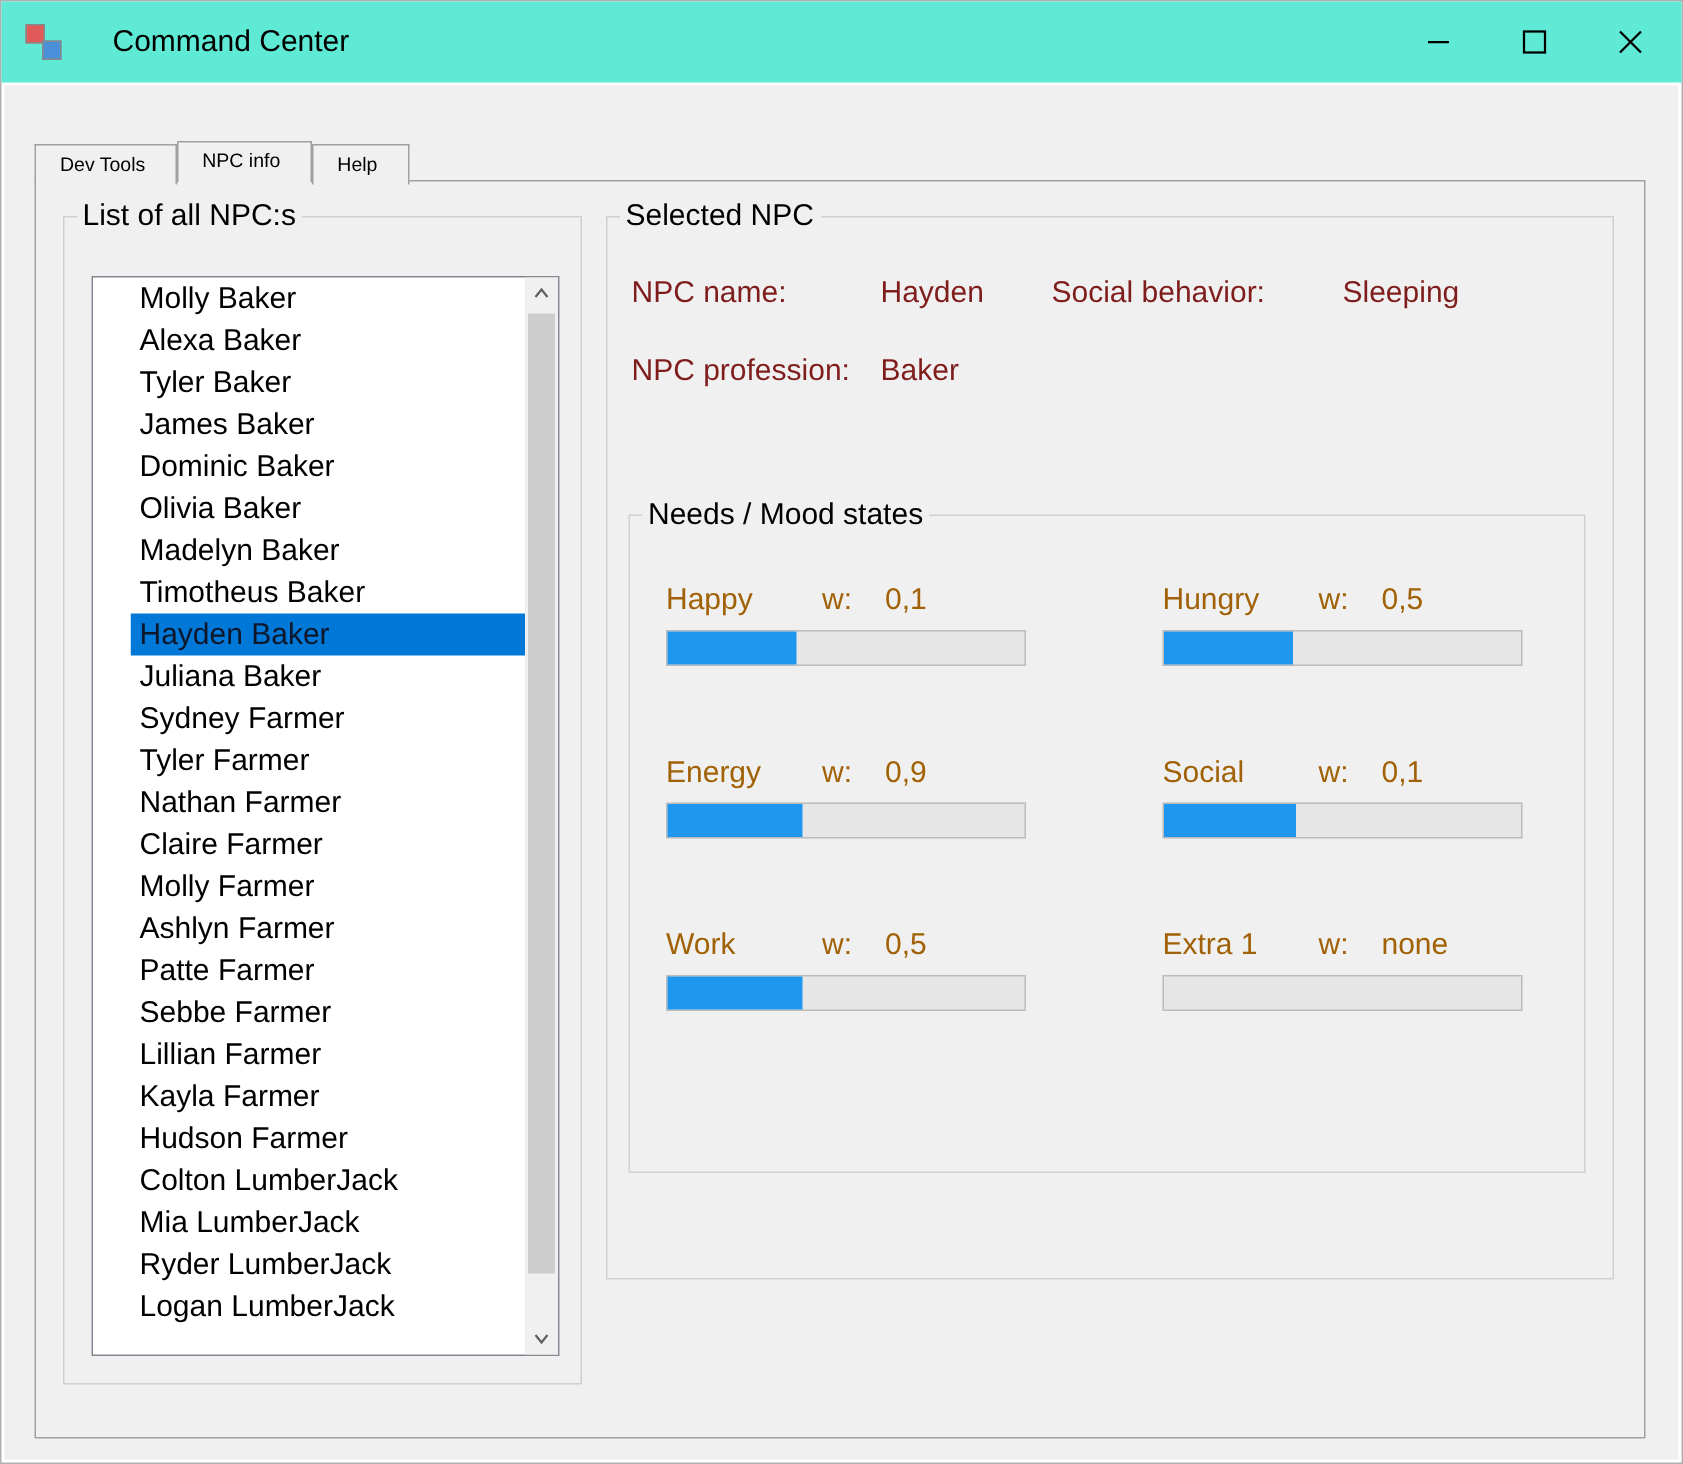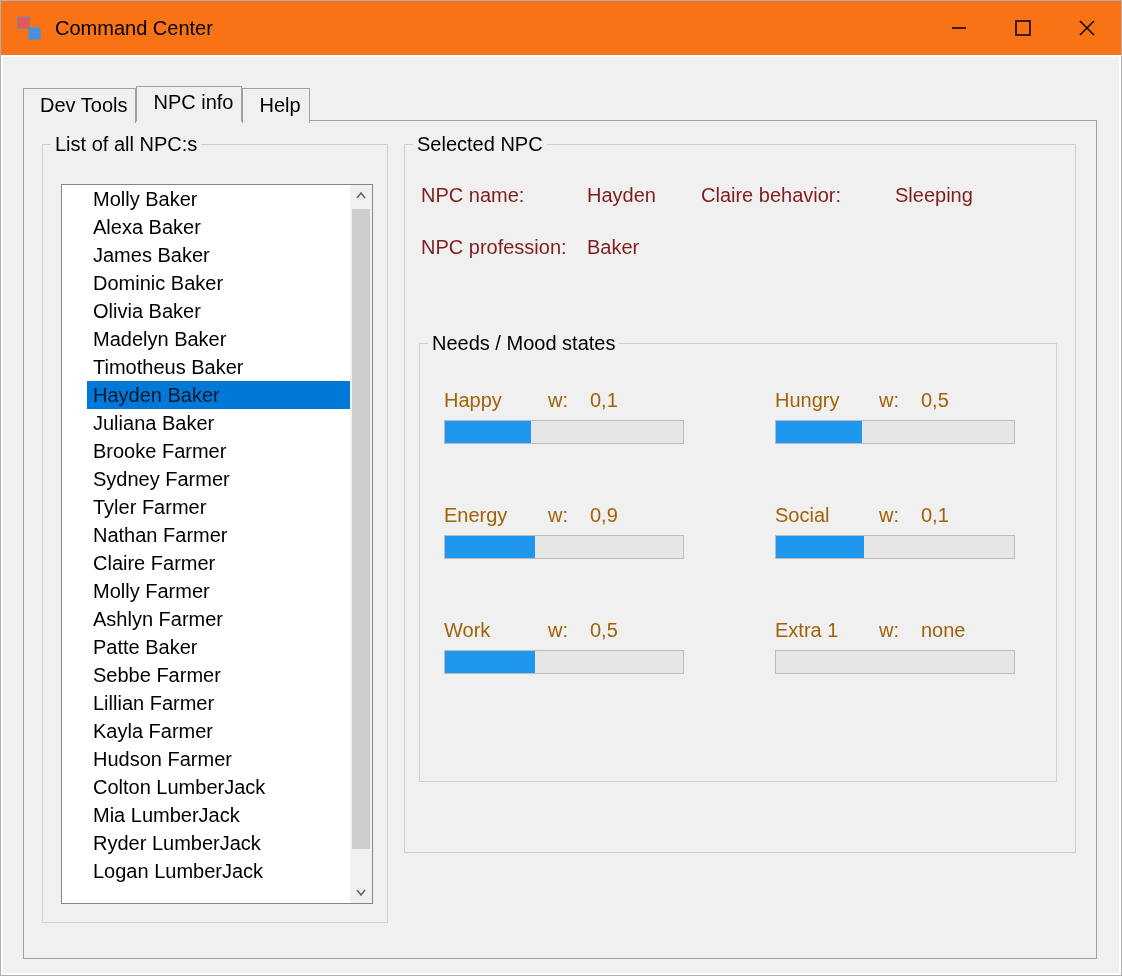--- a/index.html
+++ b/index.html
@@ -17,22 +17,23 @@
       width: 1122px;
       height: 976px;
       background: #ffffff;
       border: 1px solid #b0b0b0;
       position: relative;
     }
     .titlebar {
       height: 54px;
       display: flex;
       align-items: center;
-      background: #f97316;
+      background: #5eead4;
       padding: 0 2px;
+      gap: 20px;
     }
     .app-icon {
       width: 24px;
       height: 24px;
       margin-left: 14px;
       margin-right: 14px;
       position: relative;
     }
     .app-icon::before {
       content:"";
@@ -78,22 +79,22 @@
       bottom: 14px;
     }
     .tab-header {
       display: flex;
       align-items: flex-end;
       height: 36px;
       position: relative;
       z-index: 2;
     }
     .tab {
-      padding: 5px 8px 6px 16px;
-      font-size: 20px;
+      padding: 5px 20px 6px 16px;
+      font-size: 13px;
       color: #000;
       border: 1px solid #a0a0a0;
       border-bottom: none;
       background: #f0f0f0;
       margin-right: 0px;
       cursor: default;
       position: relative;
     }
     .tab.active {
       background: #f0f0f0;
@@ -268,35 +269,35 @@
       </div>
 
       <div class="tab-body">
 
         <fieldset class="groupbox npc-list-box">
           <legend>List of all NPC:s</legend>
           <div class="listbox-wrap">
             <div class="listbox" id="npc-listbox">
                 <div class="list-item">Molly Baker</div>
                 <div class="list-item">Alexa Baker</div>
+                <div class="list-item">Tyler Baker</div>
                 <div class="list-item">James Baker</div>
                 <div class="list-item">Dominic Baker</div>
                 <div class="list-item">Olivia Baker</div>
                 <div class="list-item">Madelyn Baker</div>
                 <div class="list-item">Timotheus Baker</div>
                 <div class="list-item selected">Hayden Baker</div>
                 <div class="list-item">Juliana Baker</div>
-                <div class="list-item">Brooke Farmer</div>
                 <div class="list-item">Sydney Farmer</div>
                 <div class="list-item">Tyler Farmer</div>
                 <div class="list-item">Nathan Farmer</div>
                 <div class="list-item">Claire Farmer</div>
                 <div class="list-item">Molly Farmer</div>
                 <div class="list-item">Ashlyn Farmer</div>
-                <div class="list-item">Patte Baker</div>
+                <div class="list-item">Patte Farmer</div>
                 <div class="list-item">Sebbe Farmer</div>
                 <div class="list-item">Lillian Farmer</div>
                 <div class="list-item">Kayla Farmer</div>
                 <div class="list-item">Hudson Farmer</div>
                 <div class="list-item">Colton LumberJack</div>
                 <div class="list-item">Mia LumberJack</div>
                 <div class="list-item">Ryder LumberJack</div>
                 <div class="list-item">Logan LumberJack</div>
               </div>
             <div class="scrollbar">
@@ -314,21 +315,21 @@
             </div>
           </div>
         </fieldset>
 
         <fieldset class="groupbox selected-box">
           <legend>Selected NPC</legend>
 
           <div class="info-row" style="top:28px;">
             <span style="width:160px">NPC name:</span>
             <span style="width:108px">Hayden</span>
-            <span style="width:188px">Claire behavior:</span>
+            <span style="width:188px">Social behavior:</span>
             <span>Sleeping</span>
           </div>
           <div class="info-row" style="top:80px;">
             <span style="width:160px">NPC profession:</span>
             <span>Baker</span>
           </div>
 
           <fieldset class="groupbox needs-box">
             <legend>Needs / Mood states</legend>
             <div class="needs-grid" id="needs-grid">

